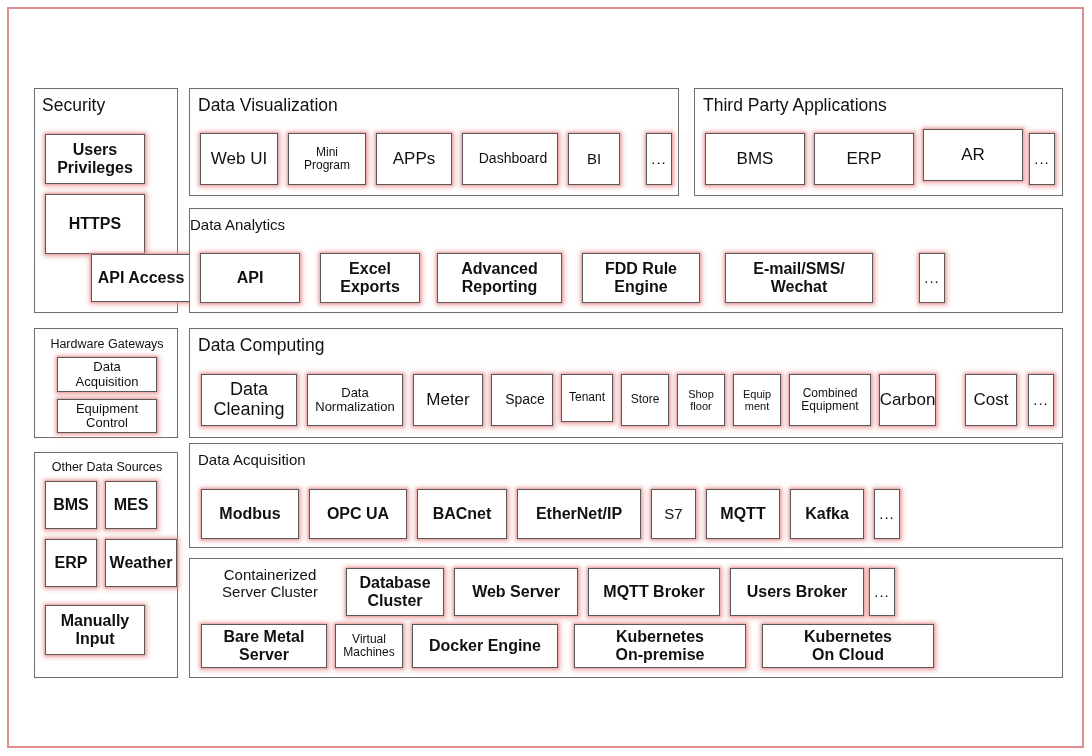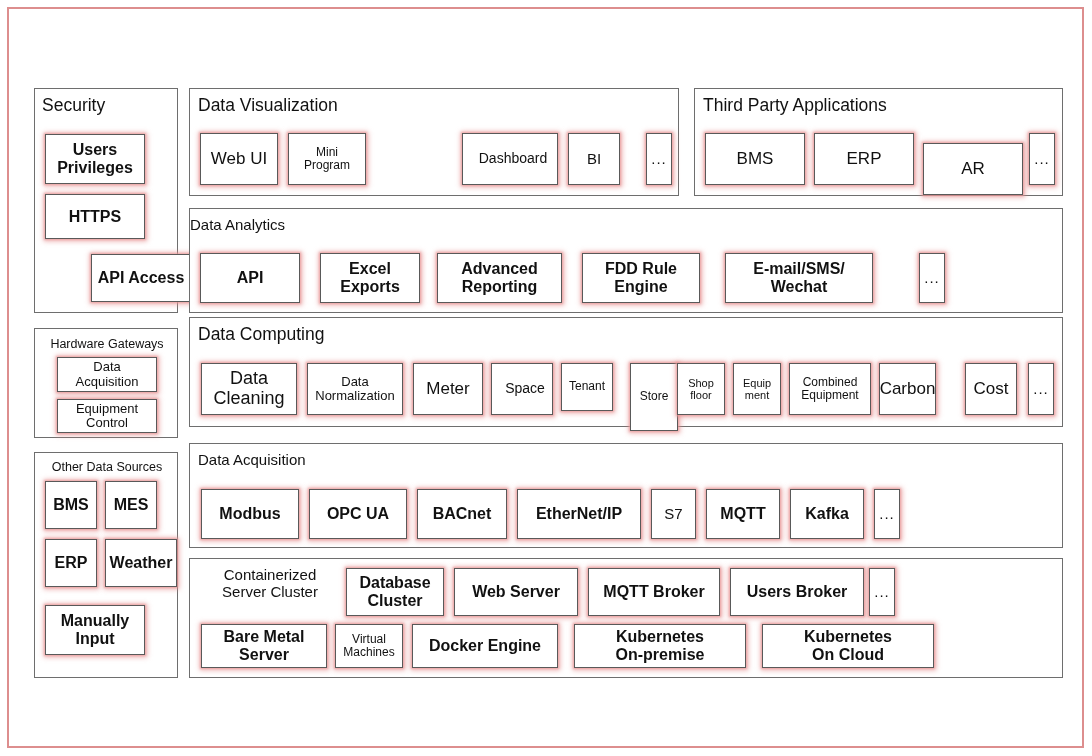--- a/index.html
+++ b/index.html
@@ -72,21 +72,21 @@
 </head>
 <body>
 
 <div id="page">
   <div id="outer-frame"></div>
 
   <div class="panel" style="left:34px;top:88px;width:144px;height:225px;">
     <div class="panel-title title-lg" style="left:7px;top:7px;">Security</div>
     <div class="box f16" style="left:10px;top:45px;width:100px;height:50px;">Users
 Privileges</div>
-    <div class="box f16" style="left:10px;top:105px;width:100px;height:45px;">HTTPS</div>
+    <div class="box f16" style="left:10px;top:105px;width:100px;height:60px;">HTTPS</div>
     <div class="box f16" style="left:10px;top:165px;width:100px;height:48px;margin-left:46px;">API Access</div>
   </div>
 
   <div class="panel" style="left:34px;top:328px;width:144px;height:110px;">
     <div class="panel-title title-sm title-ctr" style="left:0;top:8px;width:144px;">Hardware Gateways</div>
     <div class="box f13" style="left:22px;top:28px;width:100px;height:35px;">Data
 Acquisition</div>
     <div class="box f13" style="left:22px;top:70px;width:100px;height:34px;">Equipment
 Control</div>
   </div>
@@ -99,57 +99,58 @@
     <div class="box f16" style="left:70px;top:86px;width:72px;height:48px;">Weather</div>
     <div class="box f16" style="left:10px;top:152px;width:100px;height:50px;">Manually
 Input</div>
   </div>
 
   <div class="panel" style="left:189px;top:88px;width:490px;height:108px;">
     <div class="panel-title title-lg" style="left:8px;top:7px;">Data Visualization</div>
     <div class="box f17" style="left:10px;top:44px;width:78px;height:52px;">Web UI</div>
     <div class="box f12" style="left:98px;top:44px;width:78px;height:52px;">Mini
 Program</div>
+    <div class="box f17" style="left:186px;top:44px;width:76px;height:52px;">APPs</div>
     <div class="box f14" style="left:272px;top:44px;width:96px;height:52px;">Dashboard</div>
     <div class="box f15" style="left:378px;top:44px;width:52px;height:52px;">BI</div>
     <div class="box dots" style="left:456px;top:44px;width:26px;height:52px;">...</div>
   </div>
 
   <div class="panel" style="left:694px;top:88px;width:369px;height:108px;">
     <div class="panel-title title-lg" style="left:8px;top:7px;">Third Party Applications</div>
     <div class="box f17" style="left:10px;top:44px;width:100px;height:52px;">BMS</div>
     <div class="box f17" style="left:119px;top:44px;width:100px;height:52px;">ERP</div>
-    <div class="box f17" style="left:228px;top:54px;width:100px;height:52px;">AR</div>
+    <div class="box f17" style="left:228px;top:40px;width:100px;height:52px;">AR</div>
     <div class="box dots" style="left:334px;top:44px;width:26px;height:52px;">...</div>
   </div>
 
   <div class="panel" style="left:189px;top:208px;width:874px;height:105px;">
     <div class="panel-title title-md" style="left:0;top:8px;">Data Analytics</div>
     <div class="box f16" style="left:10px;top:44px;width:100px;height:50px;">API</div>
     <div class="box f16" style="left:130px;top:44px;width:100px;height:50px;">Excel
 Exports</div>
     <div class="box f16" style="left:247px;top:44px;width:125px;height:50px;">Advanced
 Reporting</div>
     <div class="box f16" style="left:392px;top:44px;width:118px;height:50px;">FDD Rule
 Engine</div>
     <div class="box f16" style="left:535px;top:44px;width:148px;height:50px;">E-mail/SMS/
 Wechat</div>
     <div class="box dots" style="left:729px;top:44px;width:26px;height:50px;">...</div>
   </div>
 
-  <div class="panel" style="left:189px;top:317px;width:874px;height:110px;">
+  <div class="panel" style="left:189px;top:328px;width:874px;height:110px;">
     <div class="panel-title title-lg" style="left:8px;top:7px;">Data Computing</div>
     <div class="box f18" style="left:11px;top:45px;width:96px;height:52px;">Data
 Cleaning</div>
     <div class="box f13" style="left:117px;top:45px;width:96px;height:52px;">Data
 Normalization</div>
     <div class="box f17" style="left:223px;top:45px;width:70px;height:52px;">Meter</div>
     <div class="box f14" style="left:301px;top:45px;width:62px;height:52px;">Space</div>
     <div class="box f12" style="left:371px;top:45px;width:52px;height:48px;">Tenant</div>
-    <div class="box f12" style="left:431px;top:45px;width:48px;height:68px;margin-left:9px;">Store</div>
+    <div class="box f12" style="left:431px;top:45px;width:48px;height:52px;">Store</div>
     <div class="box f11" style="left:487px;top:45px;width:48px;height:52px;">Shop
 floor</div>
     <div class="box f11" style="left:543px;top:45px;width:48px;height:52px;">Equip
 ment</div>
     <div class="box f12" style="left:599px;top:45px;width:82px;height:52px;">Combined
 Equipment</div>
     <div class="box f17" style="left:689px;top:45px;width:57px;height:52px;">Carbon</div>
     <div class="box f17" style="left:775px;top:45px;width:52px;height:52px;">Cost</div>
     <div class="box dots" style="left:838px;top:45px;width:26px;height:52px;">...</div>
   </div>

